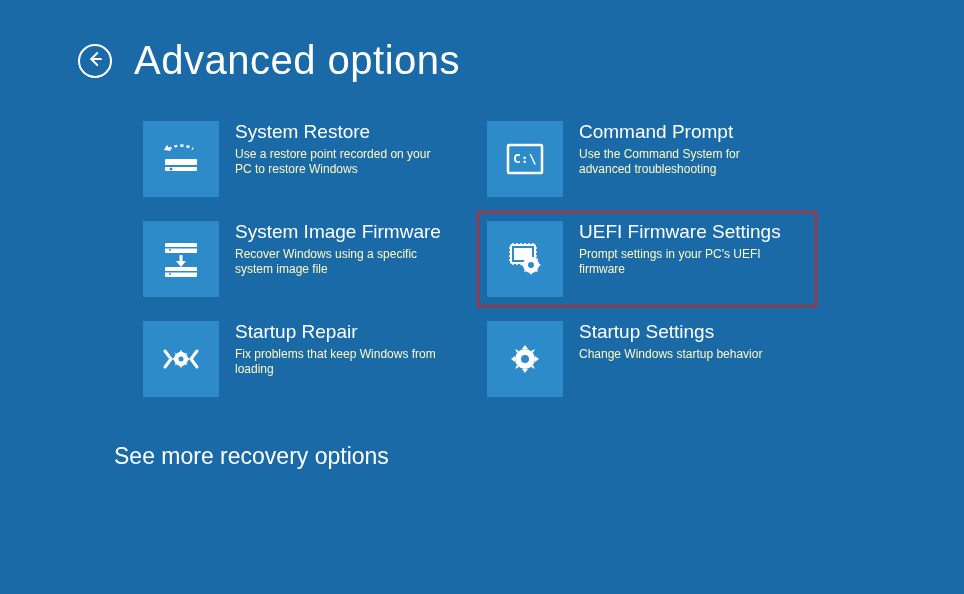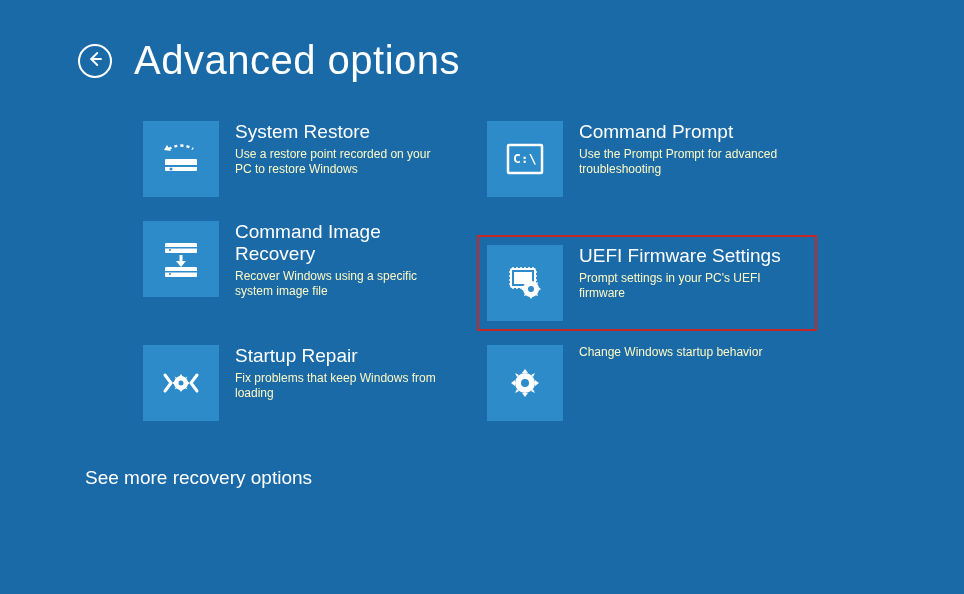--- a/index.html
+++ b/index.html
@@ -53,21 +53,20 @@
     }
     .option-tile {
       display: flex;
       align-items: flex-start;
       cursor: pointer;
       position: relative;
     }
     .option-tile.highlighted {
       outline: 2px solid #c62828;
       outline-offset: 8px;
-      margin-top: 24px;
     }
     .tile-icon {
       width: 76px;
       height: 76px;
       background: #2e8bc9;
       display: flex;
       align-items: center;
       justify-content: center;
       flex-shrink: 0;
       margin-right: 16px;
@@ -88,22 +87,22 @@
       margin-bottom: 4px;
     }
     .tile-desc {
       font-size: 12px;
       font-weight: 400;
       line-height: 1.3;
       color: #fef9c3;
       max-width: 210px;
     }
     .see-more {
-      padding: 46px 0 0 85px;
-      font-size: 19px;
+      padding: 46px 0 0 114px;
+      font-size: 23px;
       font-weight: 300;
       cursor: pointer;
     }
   </style>
 </head>
 <body>
 
 <div class="header">
   <div class="back-button">
     <span>
@@ -136,39 +135,39 @@
 
   <div class="option-tile">
     <div class="tile-icon">
       <svg viewBox="0 0 48 48" fill="none">
         <rect x="7" y="10" width="34" height="28" rx="1" stroke="#ffffff" stroke-width="2.5" fill="none"></rect>
         <text x="12" y="28" fill="#ffffff" font-size="13" font-family="Consolas,monospace" font-weight="bold">C:\</text>
       </svg>
     </div>
     <div class="tile-text">
       <div class="tile-title">Command Prompt</div>
-      <div class="tile-desc">Use the Prompt Prompt for advanced troubleshooting</div>
+      <div class="tile-desc">Use the Command System for advanced troubleshooting</div>
     </div>
   </div>
 
   <div class="option-tile">
     <div class="tile-icon">
       <svg viewBox="0 0 48 48" fill="none">
         <rect x="8" y="8" width="32" height="10" rx="1" fill="#ffffff"></rect>
         <rect x="8" y="12" width="32" height="1.5" fill="#2e8bc9"></rect>
         <circle cx="13" cy="15" r="1" fill="#2e8bc9"></circle>
         <path d="M24 20 L24 28" stroke="#ffffff" stroke-width="3"></path>
         <polygon points="24,32 19,26 29,26" fill="#ffffff"></polygon>
         <rect x="8" y="32" width="32" height="10" rx="1" fill="#ffffff"></rect>
         <rect x="8" y="36" width="32" height="1.5" fill="#2e8bc9"></rect>
         <circle cx="13" cy="39" r="1" fill="#2e8bc9"></circle>
       </svg>
     </div>
     <div class="tile-text">
-      <div class="tile-title">Command Image Recovery</div>
+      <div class="tile-title">System Image Firmware</div>
       <div class="tile-desc">Recover Windows using a specific system image file</div>
     </div>
   </div>
 
   <div class="option-tile highlighted">
     <div class="tile-icon">
       <svg viewBox="0 0 48 48" fill="none">
         <rect x="10" y="10" width="24" height="18" rx="1" stroke="#ffffff" stroke-width="2" fill="none"></rect>
         <rect x="13" y="13" width="18" height="12" fill="#ffffff"></rect>
         <line x1="12" y1="8" x2="12" y2="10" stroke="#ffffff" stroke-width="1.5"></line>
@@ -222,19 +221,20 @@
 
   <div class="option-tile">
     <div class="tile-icon">
       <svg viewBox="0 0 48 48" fill="none">
         <circle cx="24" cy="24" r="10" fill="#ffffff"></circle>
         <circle cx="24" cy="24" r="4" fill="#2e8bc9"></circle>
         <path d="M24,10 L27,14 L21,14 Z M24,38 L27,34 L21,34 Z M10,24 L14,27 L14,21 Z M38,24 L34,27 L34,21 Z M14,14 L18,16 L16,18 Z M34,34 L30,32 L32,30 Z M14,34 L16,30 L18,32 Z M34,14 L32,18 L30,16 Z" fill="#ffffff"></path>
       </svg>
     </div>
     <div class="tile-text">
+      <div class="tile-title">Startup Settings</div>
       <div class="tile-desc">Change Windows startup behavior</div>
     </div>
   </div>
 
 </div>
 
 <div class="see-more">See more recovery options</div>
 
 </body></html>

